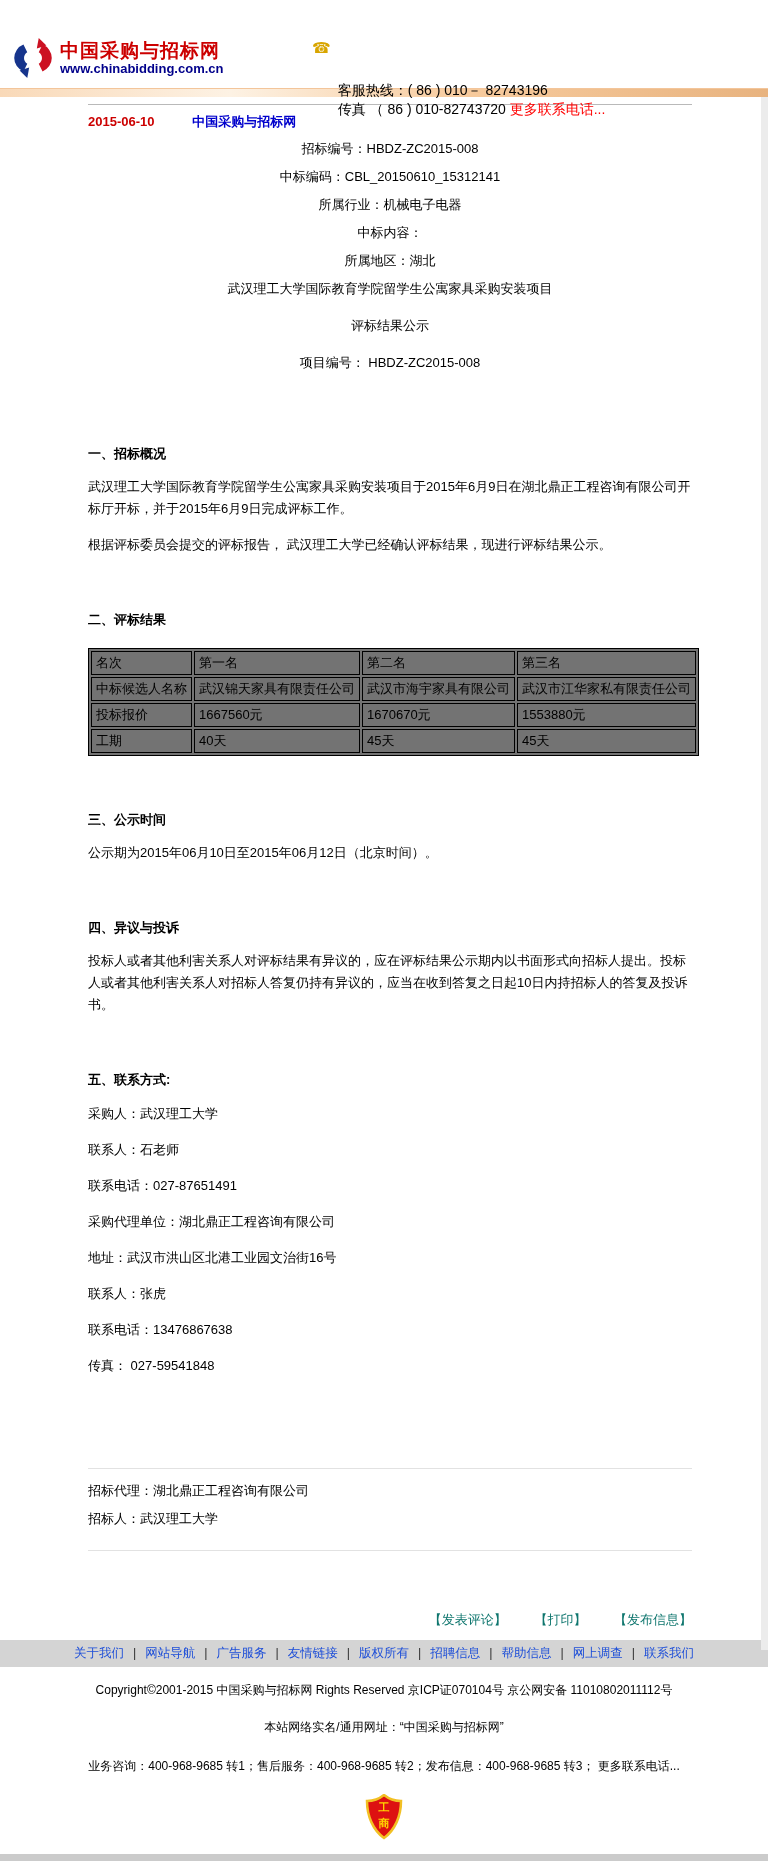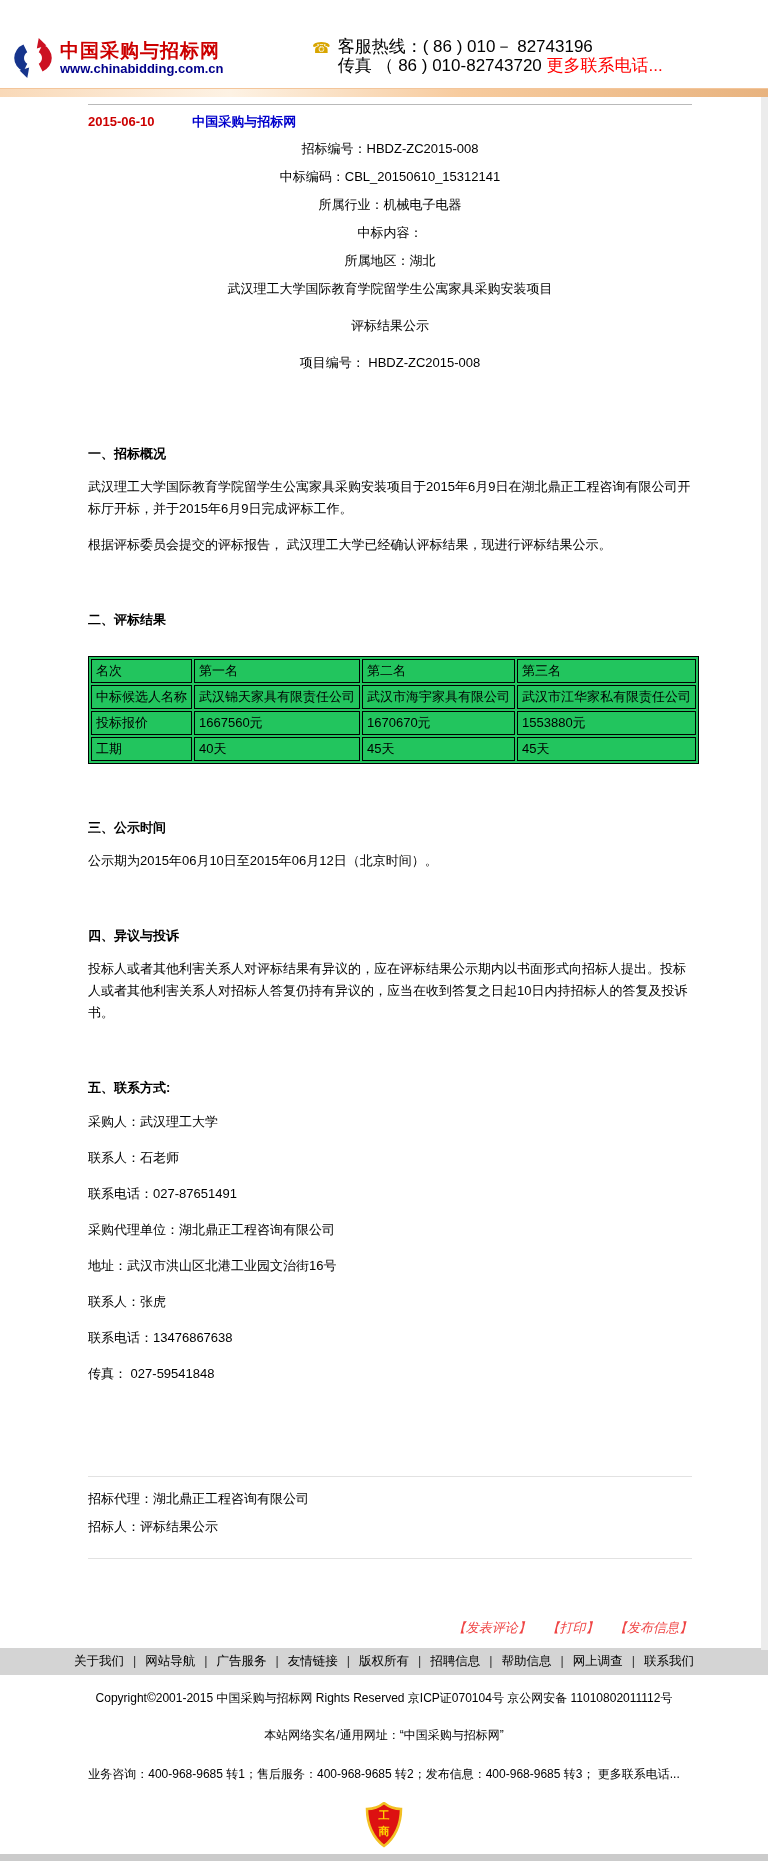--- a/index.html
+++ b/index.html
@@ -11,21 +11,21 @@
     font-size:13px;
   }
   
   .site-header { position:relative; height:88px; background:#fff; }
   .logo-wrap { position:absolute; left:10px; top:36px; display:flex; align-items:center; cursor:pointer; }
   .logo-icon { width:46px; height:44px; margin-right:4px; }
   .logo-text .site-name { color:#cc0000; font-weight:bold; font-size:19px; line-height:21px; letter-spacing:1px; }
   .logo-text .site-url  { color:#00008b; font-weight:bold; font-size:13px; line-height:15px; }
   .header-contact { position:absolute; left:312px; top:40px; display:flex; }
   .phone-icon { color:#d8a500; font-size:15px; line-height:16px; margin-right:7px; }
-  .contact-lines { font-size:17px; line-height:13px; }
+  .contact-lines { font-size:14px; line-height:13px;margin-top:44px; }
   .contact-lines .line { margin-bottom:6px; white-space:nowrap; }
   .red-link { color:#ff0000; text-decoration:none; cursor:pointer; }
   .orange-bar { height:9px; background:linear-gradient(to right,#f9d9b8,#fdf2e4 30%,#f7cb9e 60%,#e8b37f); border-top:1px solid #f3c59a; }
   .right-strip { position:absolute; right:0; top:97px; width:7px; height:1553px; background:#ececec; }
   
   .article { padding:0 76px 0 88px; }
   .article h1 { margin:6px 0 0; font-size:14px; line-height:19px; font-weight:bold; text-align:center; }
   hr.title-rule { border:0; border-top:1px solid #b9b9b9; margin:7px 0 0; }
   .date-row { margin-top:8px; text-align:left; font-weight:bold; font-size:13px; }
   .date-red { color:#cc0000; margin-right:34px; }
@@ -34,35 +34,35 @@
   p.meta { margin:0 0 13px; line-height:15px;text-align:center; }
   p.meta.gap { margin-top:22px; }
   h2.sec { font-size:13px; font-weight:bold; margin:0; line-height:16px; }
   #sec1 { margin-top:76px; }
   #sec2 { margin-top:56px; }
   #sec3 { margin-top:56px; }
   #sec4 { margin-top:56px; }
   #sec5 { margin-top:56px; }
   p.para { margin:14px 0 0; line-height:22px; }
   
-  table.result-table { margin-top:28px; border-collapse:separate; border-spacing:2px; border:1px solid #000; background:#22c55e; }
+  table.result-table { margin-top:20px; border-collapse:separate; border-spacing:2px; border:1px solid #000; background:#737373; }
   table.result-table td { border:1px solid #000; padding:3px 4px; line-height:16px; white-space:nowrap; font-size:13px; }
   .col-rank { width:95px; } .col-a { width:160px; } .col-b { width:148px; } .col-c { width:172px; }
   .contact-block { margin-top:18px; }
   p.contact { margin:0 0 21px; line-height:15px; }
   hr.light { border:0; border-top:1px solid #e2e2e2; margin:0; }
   #rule1 { margin-top:95px; }
   #rule2 { margin-top:24px; }
   p.sig { margin:14px 0 0; line-height:15px; }
   #sig2 { margin-top:13px; }
   .actions { margin-top:60px; text-align:right; font-size:13px; line-height:17px; }
-  .actions a { color:#ef4444; text-decoration:none; margin-left:12px; cursor:pointer;font-style:italic; }
+  .actions a { color:#0f766e; text-decoration:none; margin-left:24px; cursor:pointer; }
   
   .flinks { margin-top:12px; background:#d4d4d4; height:27px; line-height:27px; text-align:center; font-size:12.5px; }
-  .flinks a { color:#000000; text-decoration:none; cursor:pointer; }
+  .flinks a { color:#1d4ed8; text-decoration:none; cursor:pointer; }
   .flinks .sep { margin:0 9px; color:#333; }
   p.fline { text-align:center; font-size:12px; line-height:15px; margin:0; }
   #copyright { margin-top:16px; }
   #realname  { margin-top:22px; }
   #service   { margin-top:24px; }
   .shield-wrap { margin-top:20px; text-align:center; }
   .bottom-strip { position:absolute; left:0; bottom:0; width:768px; height:7px; background:#cbcbcb; }
 </style>
 </head>
 <body>
@@ -160,21 +160,21 @@
     <p class="contact">联系电话：027-87651491</p>
     <p class="contact">采购代理单位：湖北鼎正工程咨询有限公司</p>
     <p class="contact">地址：武汉市洪山区北港工业园文治街16号</p>
     <p class="contact">联系人：张虎</p>
     <p class="contact">联系电话：13476867638</p>
     <p class="contact">传真：  027-59541848</p>
   </div>
 
   <hr class="light" id="rule1">
   <p class="sig">招标代理：湖北鼎正工程咨询有限公司</p>
-  <p class="sig" id="sig2">招标人：评标结果公示</p>
+  <p class="sig" id="sig2">招标人：武汉理工大学</p>
   <hr class="light" id="rule2">
 
   <div class="actions">
     <a>【发表评论】</a>
     <a>【打印】</a>
     <a>【发布信息】</a>
   </div>
 </main>
 
 <footer>

